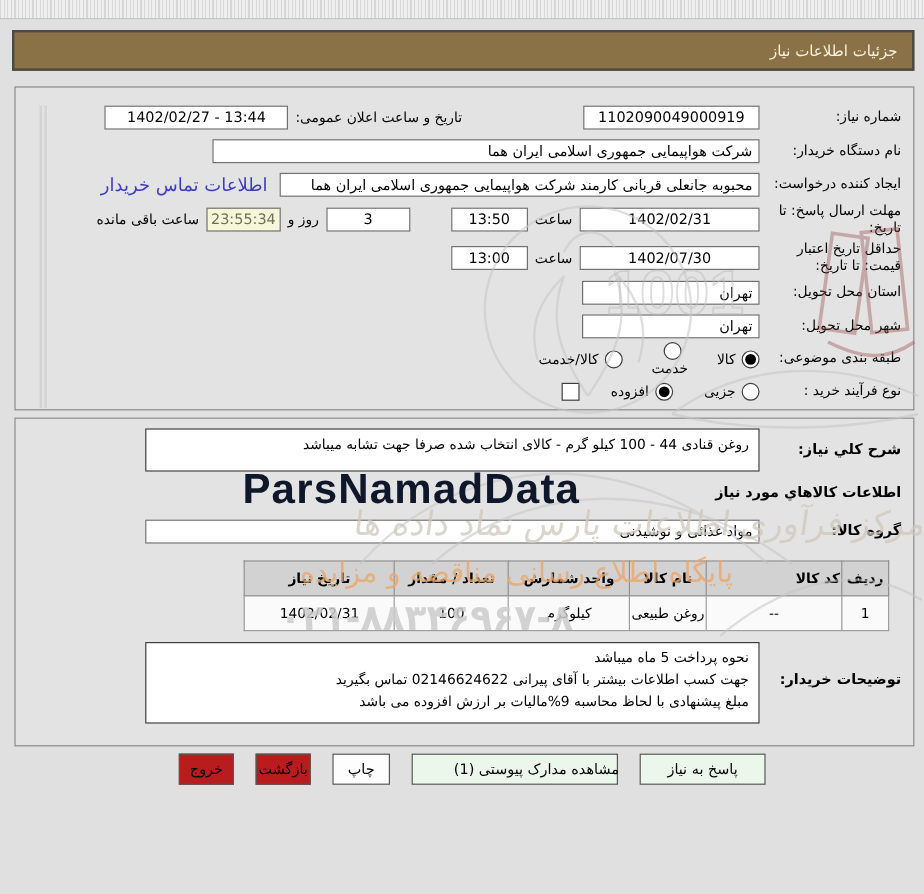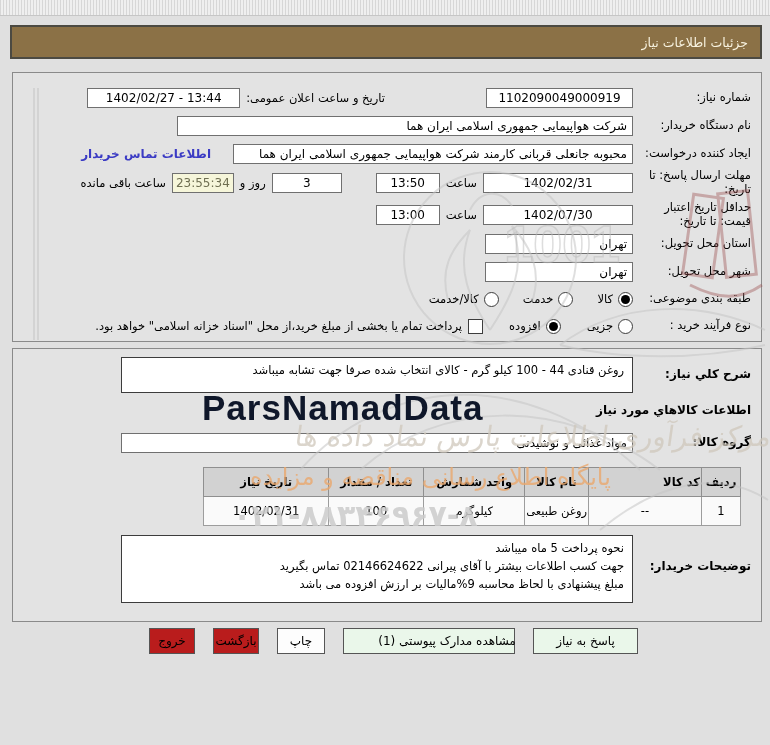--- a/index.html
+++ b/index.html
@@ -16,21 +16,21 @@
   .panel2{top:348px;height:274px;}
   .r{position:absolute;right:10px;left:10px;height:22px;display:flex;align-items:center;}
   .flabel{font-size:11.5px;color:#000;width:118px;flex:0 0 118px;line-height:1.2;}
   .slabel{font-size:11.5px;color:#000;}
   .ibox{background:#fff;border:1px solid #707070;height:20px;box-sizing:border-box;
     display:flex;align-items:center;justify-content:center;font-size:12px;color:#000;
     white-space:nowrap;overflow:hidden;}
   .ibox.rt{justify-content:flex-start;padding:0 5px;}
   .ibox.num{direction:ltr;}
   .count{background:#f6f6da;color:#6f6f52;width:62px;}
-  .link{color:#3b3bc4;font-size:12px;cursor:pointer;white-space:nowrap;font-weight:bold;}
+  .link{color:#3b3bc4;font-size:15px;cursor:pointer;white-space:nowrap;}
   .radio{width:13px;height:13px;border:1px solid #3d3d3d;border-radius:50%;background:#fff;
     display:inline-block;position:relative;margin-left:5px;flex:0 0 13px;}
   .radio.on::after{content:"";position:absolute;inset:2px;background:#000;border-radius:50%;}
   .cb{width:13px;height:13px;border:1px solid #3d3d3d;background:#fff;display:inline-block;
     margin-left:6px;flex:0 0 13px;}
   .opt{display:flex;align-items:center;font-size:11.5px;}
   .boldlabel{position:absolute;font-size:12px;font-weight:bold;color:#000;}
   .bigbox{position:absolute;background:#fff;border:1px solid #3c3c3c;box-sizing:border-box;
     font-size:11.5px;color:#000;padding:4px 8px;line-height:1.55;}
   table.items{position:absolute;top:118px;right:20px;left:24px;border-collapse:collapse;}
@@ -97,21 +97,21 @@
       <div class="ibox num" style="width:153px;margin-right:6px;">1402/02/27 - 13:44</div>
     </div>
 
     <div class="r" style="top:42px;">
       <span class="flabel">نام دستگاه خریدار:</span>
       <div class="ibox rt" style="width:456px;margin-left:6px;">شرکت هواپیمایی جمهوری اسلامی ایران هما</div>
     </div>
 
     <div class="r" style="top:70px;">
       <span class="flabel">ایجاد کننده درخواست:</span>
-      <div class="ibox rt" style="width:400px;margin-left:22px;">محبوبه جانعلی قربانی کارمند شرکت هواپیمایی جمهوری اسلامی ایران هما</div>
+      <div class="ibox rt" style="width:400px;margin-left:10px;">محبوبه جانعلی قربانی کارمند شرکت هواپیمایی جمهوری اسلامی ایران هما</div>
       <span class="link">اطلاعات تماس خریدار</span>
     </div>
 
     <div class="r" style="top:96px;height:28px;">
       <span class="flabel">مهلت ارسال پاسخ: تا تاریخ:</span>
       <div class="ibox num" style="width:150px;margin-left:6px;">1402/02/31</div>
       <span class="slabel" style="margin-left:6px;">ساعت</span>
       <div class="ibox num" style="width:64px;">13:50</div>
       <div class="ibox num" style="width:70px;margin-right:34px;">3</div>
       <span class="slabel" style="margin-right:6px;margin-left:6px;">روز و</span>
@@ -135,21 +135,21 @@
       <span class="flabel">شهر محل تحویل:</span>
       <div class="ibox rt" style="width:148px;margin-left:6px;">تهران</div>
     </div>
 
     <div class="r" style="top:215px;">
       <span class="flabel">طبقه بندی موضوعی:</span>
       <span class="opt" style="margin-left:24px;">
         <span class="radio on"></span>
         <span>کالا</span>
       </span>
-      <span class="opt" style="margin-left:24px;">
+      <span class="opt" style="margin-left:24px;flex-direction:column;">
         <span class="radio"></span>
         <span>خدمت</span>
       </span>
       <span class="opt">
         <span class="radio"></span>
         <span>کالا/خدمت</span>
       </span>
     </div>
 
     <div class="r" style="top:242px;">
@@ -157,21 +157,20 @@
       <span class="opt" style="margin-left:26px;text-align:right;">
         <span class="radio"></span>
         <span>جزیی</span>
       </span>
       <span class="opt" style="margin-left:26px;">
         <span class="radio on"></span>
         <span>افزوده</span>
       </span>
       <span class="opt">
         <span class="cb"></span>
-        <span>پرداخت تمام یا بخشی از مبلغ خرید،از محل "اسناد خزانه اسلامی" خواهد بود.</span>
       </span>
     </div>
 
   </section>
 
   <section class="panel panel2">
 
     <div class="boldlabel" style="top:18px;right:10px;">شرح کلي نیاز:</div>
     <div class="bigbox" style="top:8px;right:128px;width:512px;height:36px;">
       <span>روغن قنادی 44 - 100 کیلو گرم  - کالای  انتخاب شده صرفا جهت تشابه میباشد</span>

